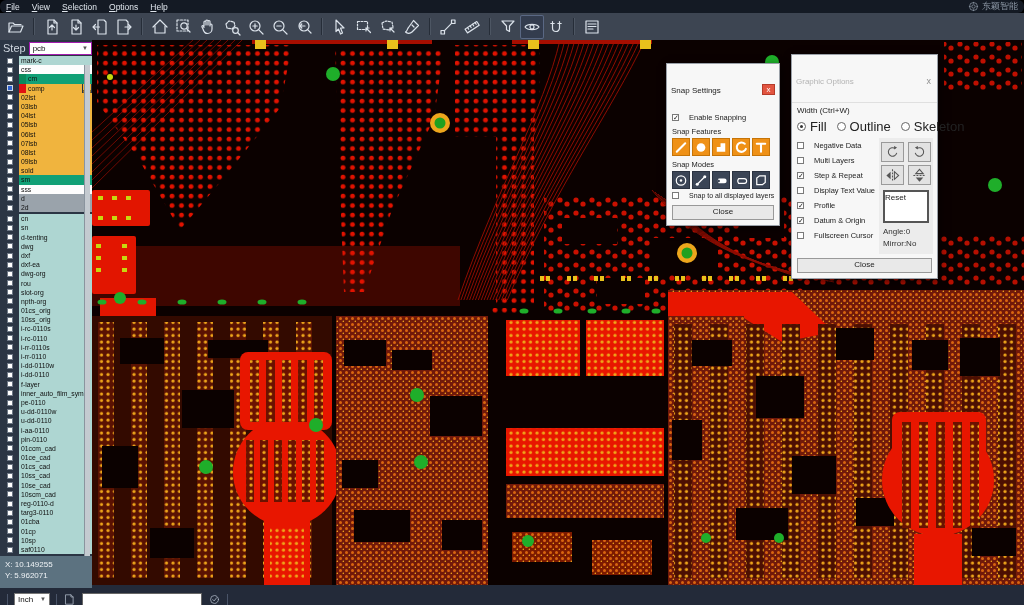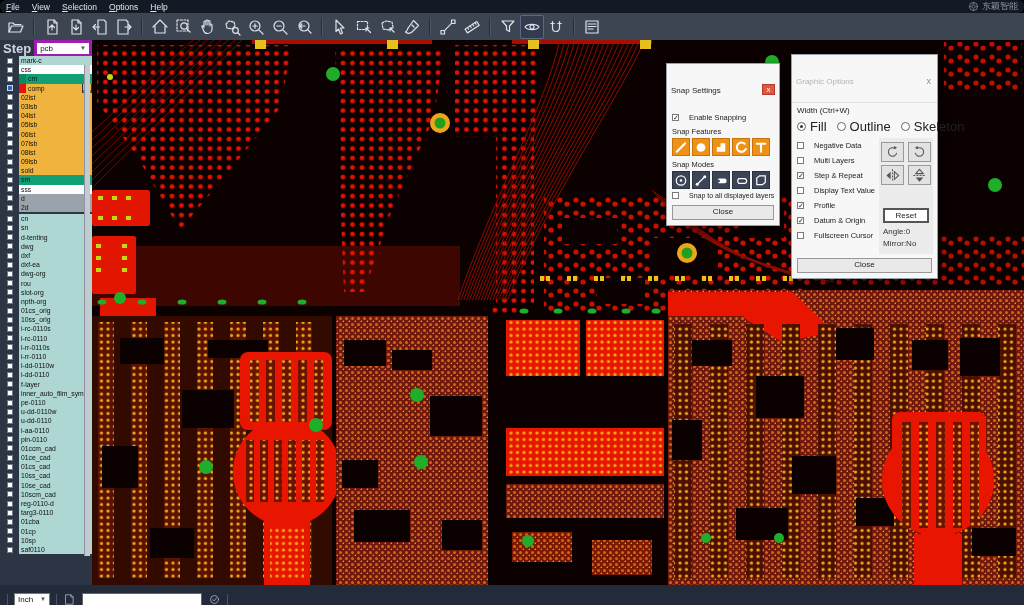--- a/index.html
+++ b/index.html
@@ -23,22 +23,22 @@
                stroke-linecap:round;stroke-linejoin:round;}
   .tb-icon.active{background:#333c4e;box-shadow:inset 0 0 0 1px #5a6884;}
   .tb-sep{width:1px;height:17px;background:#262d38;border-right:1px solid #4d5663;margin:0 5px;}
 
   
   #main{height:545px;display:flex;flex:0 0 auto;}
 
   
   #sidebar{width:92px;background:#2b3544;display:flex;flex-direction:column;position:relative;flex:0 0 auto;}
   #steprow{height:16px;display:flex;align-items:center;padding-left:3px;gap:3px;flex:0 0 auto;}
-  #steplabel{color:#cfd6df;font-size:13px;font-weight:bold;}
-  #stepcombo{width:62px;height:11px;background:#fff;border:3px solid #a21caf;display:flex;
+  #steplabel{color:#cfd6df;font-size:11px;}
+  #stepcombo{width:62px;height:11px;background:#fff;border:1px solid #a21caf;display:flex;
              align-items:center;justify-content:space-between;padding:0 3px;}
   #stepcombo span{font-size:8px;color:#111;line-height:11px;}
   #stepcombo i{font-style:normal;font-size:6px;color:#555;}
   #layerlist{height:500px;overflow:hidden;flex:0 0 auto;}
   .lrow{height:9.2px;display:flex;align-items:stretch;}
   .cb-cell{width:19px;background:#2b3544;display:flex;align-items:center;justify-content:center;flex:0 0 auto;}
   .lcb{width:6px;height:6px;background:#fff;border:1px solid #6e7886;box-sizing:border-box;}
   .lcb.sel{background:#2f62cf;border-color:#cdd6e4;}
   .swatch{width:7px;flex:0 0 auto;}
   .lbl{flex:1;font-size:6.8px;line-height:9.2px;color:#101010;padding-left:2px;
@@ -91,22 +91,22 @@
   .radio-label{font-size:13px;color:#222;margin-right:6px;}
   .gcols{display:flex;padding:1px 4px 0;gap:3px;}
   .gleft{flex:1;}
   .gleft .dchk-row{height:13px;padding:1px 1px;}
   .gright{width:59px;background:#ececec;padding:4px 2px;display:flex;flex-direction:column;
           align-items:center;gap:3px;box-sizing:border-box;}
   .grow{display:flex;gap:4px;}
   .gbtn{width:23px;height:20px;background:#e2e2e2;border:1px solid #9a9a9a;box-sizing:border-box;
         display:flex;align-items:center;justify-content:center;}
   .gbtn svg{width:17px;height:17px;fill:none;stroke:#555;stroke-width:1.1;}
-  .reset-btn{width:46px;height:15px;background:#fff;border:2px solid #555;box-sizing:border-box;
-        font-size:8px;line-height:11px;text-align:center;color:#222;margin-top:20px;}
+  .reset-btn{width:46px;height:33px;background:#fff;border:2px solid #555;box-sizing:border-box;
+        font-size:8px;line-height:11px;color:#222;margin-top:2px;}
   .gstat{align-self:flex-start;font-size:8px;color:#333;line-height:12px;padding-left:2px;}
 
   
   #bottombar{height:28px;background:#232a39;display:flex;align-items:center;gap:6px;
              padding:0 0 0 7px;flex:0 0 auto;}
   .bb-sep{width:1px;height:11px;background:#4a5468;}
   #unitcombo{width:36px;height:13px;background:#fff;border:1px solid #777;display:flex;
              align-items:center;justify-content:space-between;padding:0 3px;box-sizing:border-box;}
   #unitcombo span{font-size:8px;color:#111;}
   #unitcombo i{font-style:normal;font-size:6px;color:#555;}
@@ -622,20 +622,24 @@
             <div class="lbl bg-teal">10sp</div>
           </div>
           <div class="lrow">
             <div class="cb-cell">
               <div class="lcb"></div>
             </div>
             <div class="lbl bg-teal">saf0110</div>
           </div>
         </div>
       <div id="vscroll"></div>
+      <div id="statuspanel">
+        <div>X: 10.149255</div>
+        <div>Y: 5.962071</div>
+      </div>
     </div>
 
     <div id="canvas">
       <div id="pcb-art"><svg viewBox="0 0 932 545" width="932" height="545">
             <defs>
               <pattern id="rd" width="9.5" height="9.5" patternUnits="userSpaceOnUse">
                 <circle cx="4" cy="4" r="2.4" fill="#e11200"></circle>
               </pattern>
               <pattern id="rd2" width="16" height="13" patternUnits="userSpaceOnUse">
                 <circle cx="4" cy="4" r="2.6" fill="#d41100"></circle>

